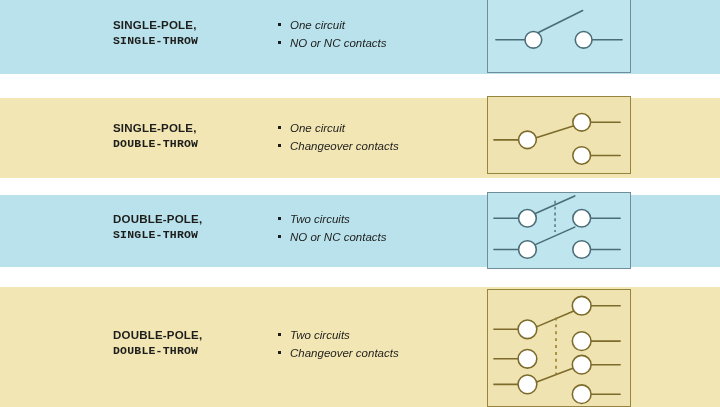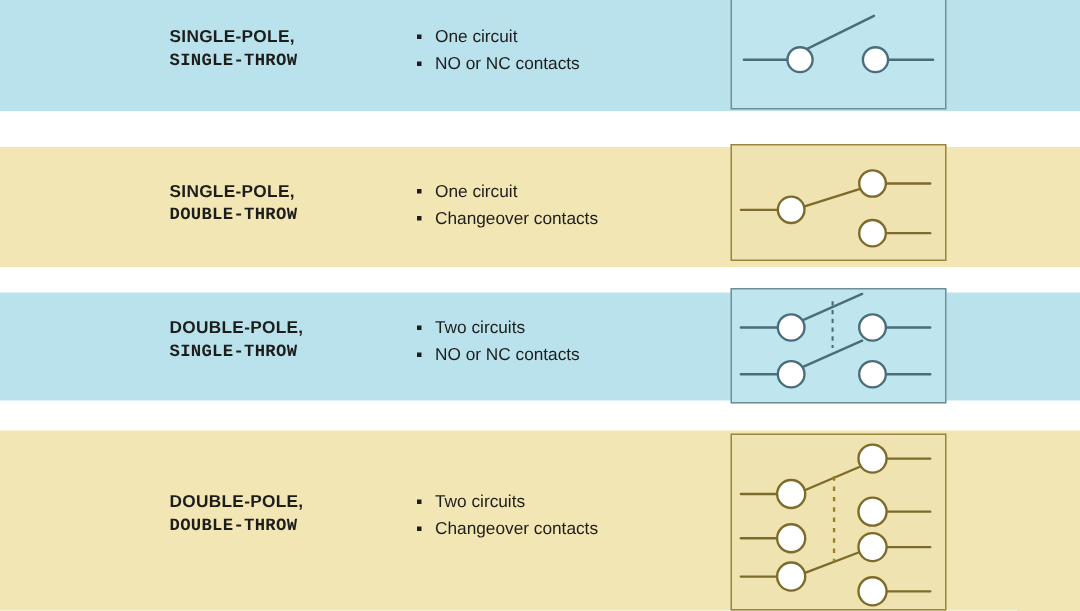--- a/index.html
+++ b/index.html
@@ -50,20 +50,21 @@
     margin: 0;
     padding: 0;
     font-size: 11.5px;
     color: #1d1d1b;
     line-height: 18px;
   }
   .bullets li {
     position: relative;
     padding-left: 12px;
     white-space: nowrap;
+    font-style: italic;
   }
   .bullets li::before {
     content: "";
     position: absolute;
     left: 0;
     top: 7px;
     width: 3px;
     height: 3px;
     background: #1d1d1b;
   }

